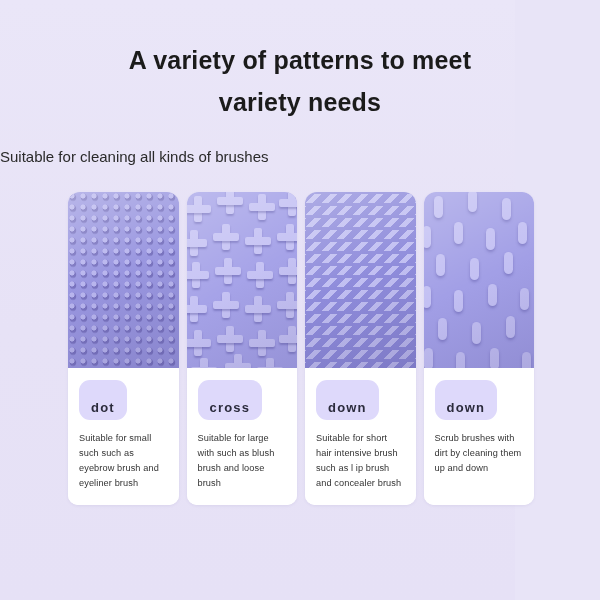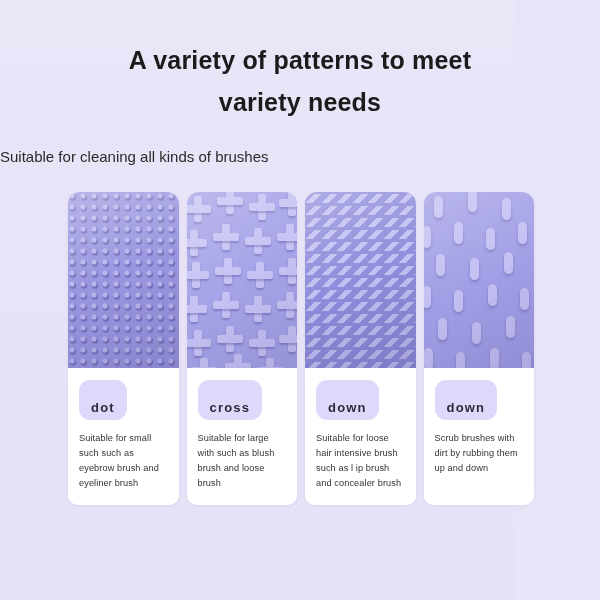--- a/index.html
+++ b/index.html
@@ -249,21 +249,21 @@
           <div class="zz" style="top:110px;"></div>
           <div class="zz" style="top:122px;"></div>
           <div class="zz" style="top:134px;"></div>
           <div class="zz" style="top:146px;"></div>
           <div class="zz" style="top:158px;"></div>
           <div class="zz" style="top:170px;"></div>
         </div>
       </div>
       <div class="card-body">
         <div class="pill">down</div>
-        <div class="desc">Suitable for loose hair intensive brush such as l ip brush and concealer brush</div>
+        <div class="desc">Suitable for short hair intensive brush such as l ip brush and concealer brush</div>
       </div>
     </div>
 
     <div class="card">
       <div class="photo">
         <div class="tex tex-barre">
           <div class="bar" style="left:10px; top:4px;"></div>
           <div class="bar" style="left:44px; top:-2px;"></div>
           <div class="bar" style="left:78px; top:6px;"></div>
           <div class="bar" style="left:-2px; top:34px;"></div>
@@ -281,18 +281,18 @@
           <div class="bar" style="left:48px; top:130px;"></div>
           <div class="bar" style="left:82px; top:124px;"></div>
           <div class="bar" style="left:0px;  top:156px;"></div>
           <div class="bar" style="left:32px; top:160px;"></div>
           <div class="bar" style="left:66px; top:156px;"></div>
           <div class="bar" style="left:98px; top:160px;"></div>
         </div>
       </div>
       <div class="card-body">
         <div class="pill">down</div>
-        <div class="desc">Scrub brushes with dirt by rubbing them up and down</div>
+        <div class="desc">Scrub brushes with dirt by cleaning them up and down</div>
       </div>
     </div>
 
   </div>
 </div>
 
 </body></html>

